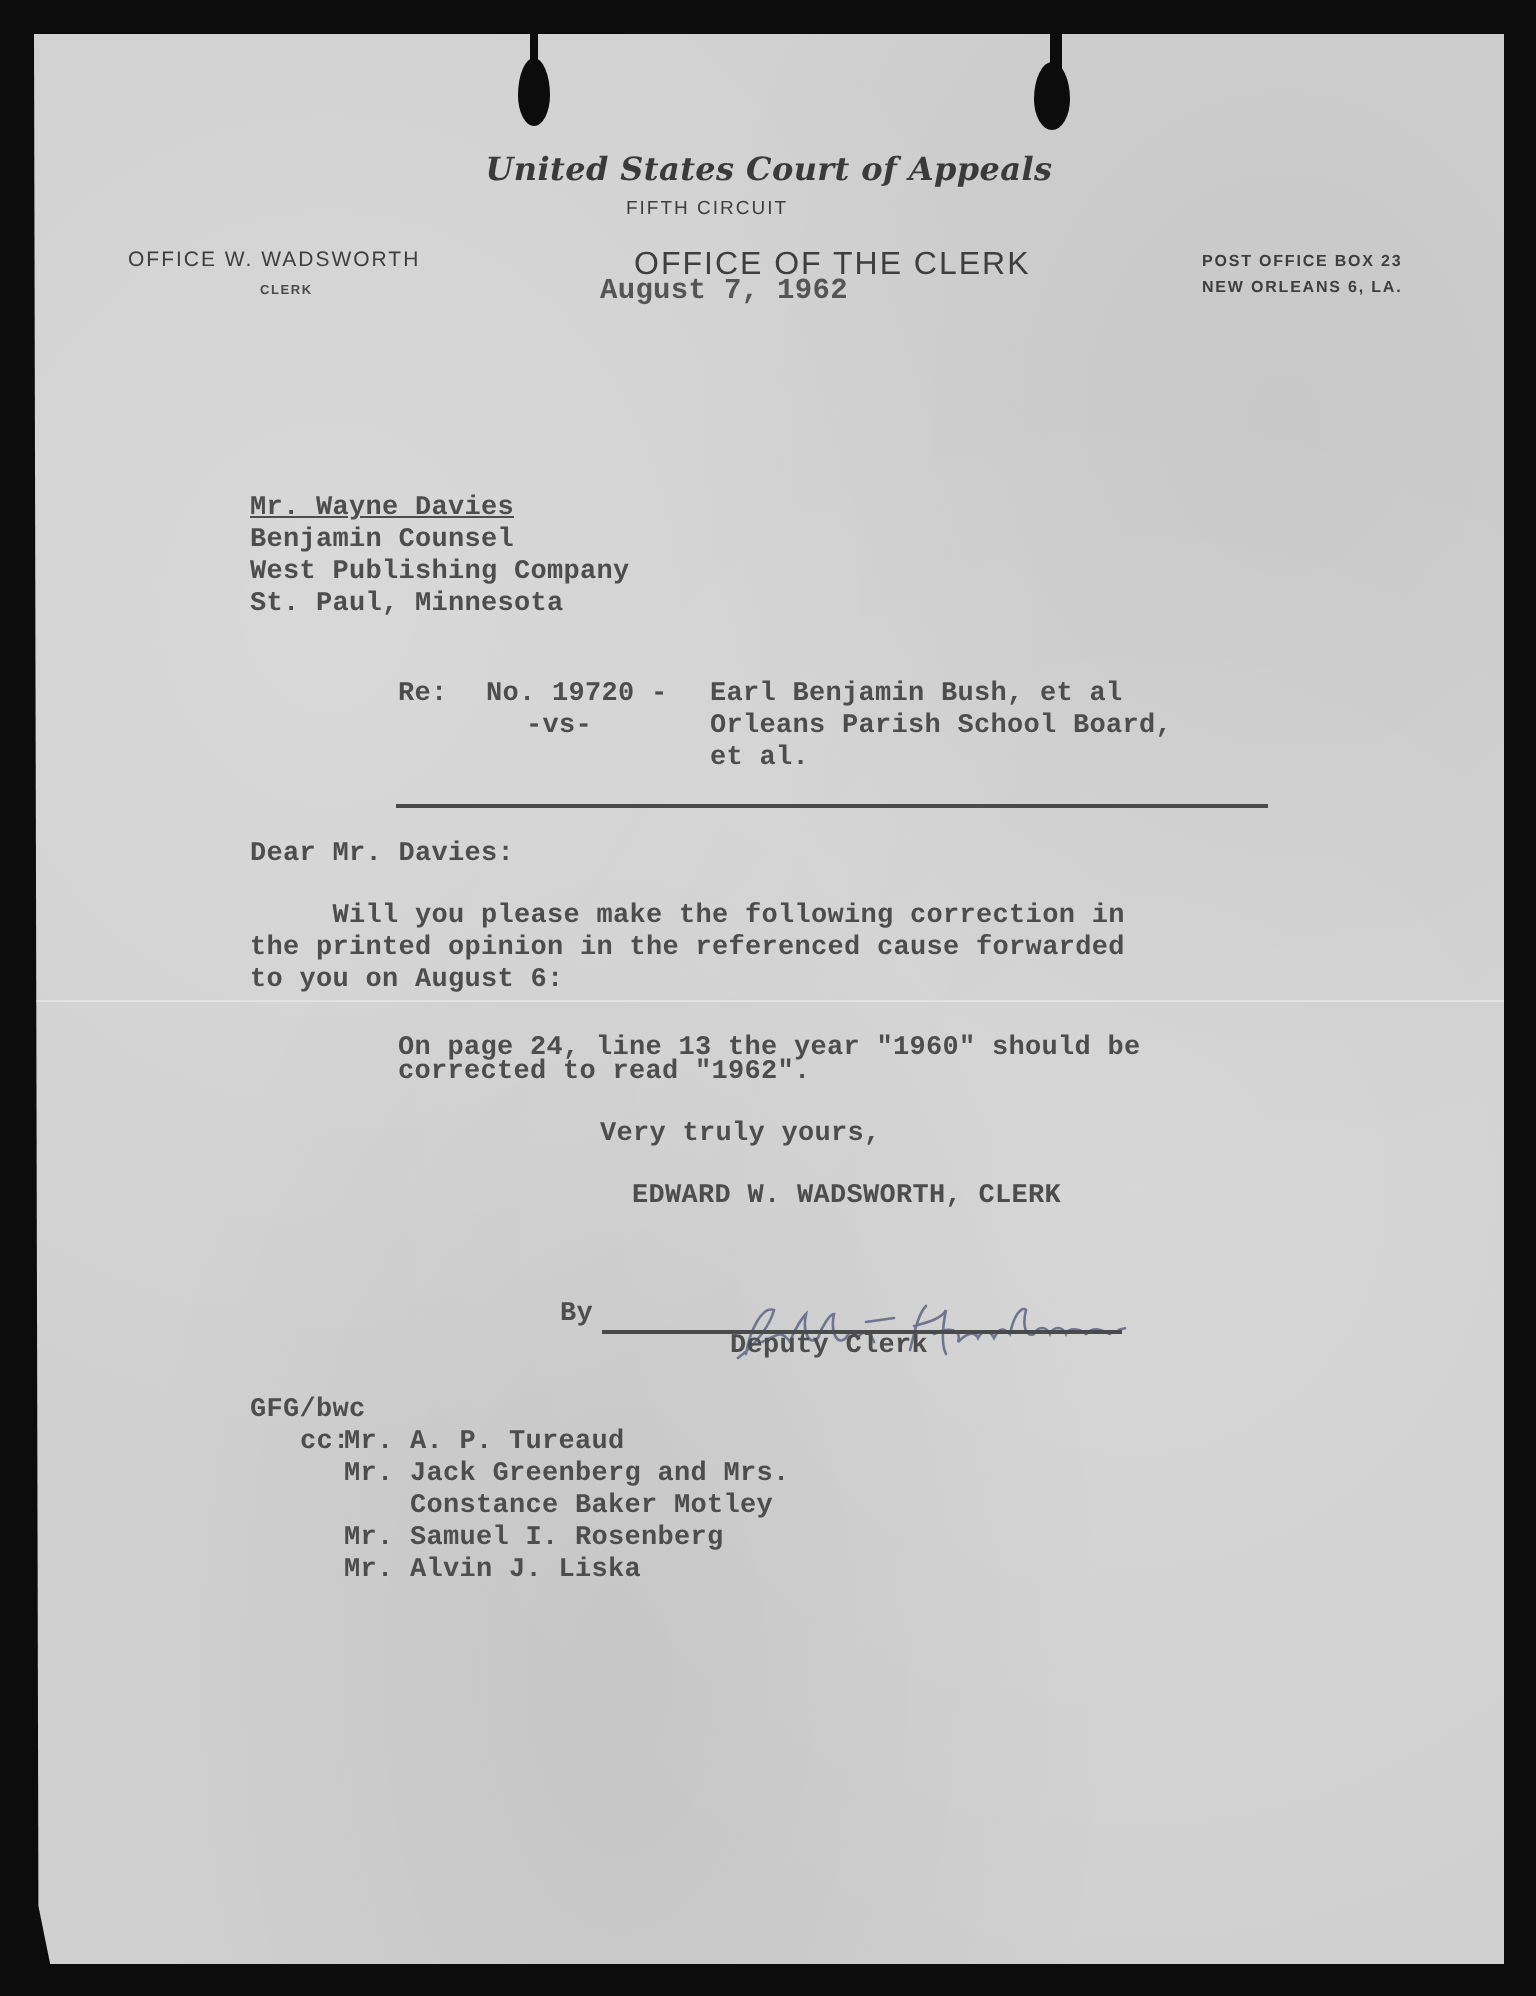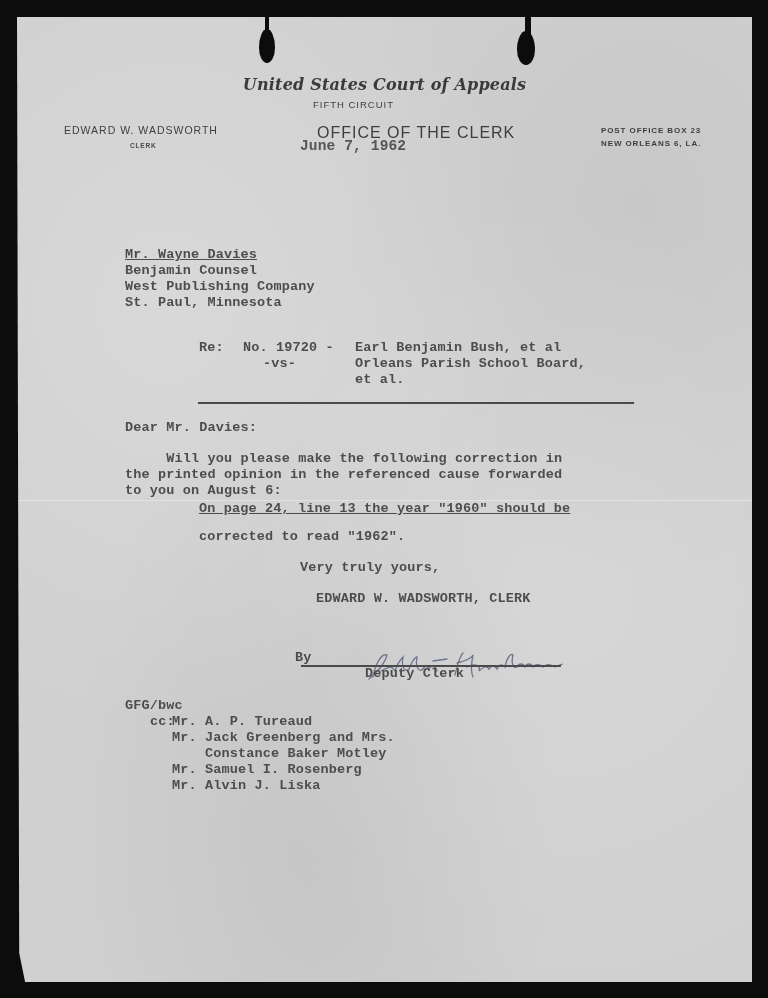--- a/index.html
+++ b/index.html
@@ -42,64 +42,64 @@
   <div class="fold"></div>
 
   <div class="hole-stem" style="left:248px;top:0;width:4px;height:14px;"></div>
   <div class="hole" style="left:242px;top:12px;width:16px;height:34px;"></div>
   <div class="hole-stem" style="left:508px;top:0;width:6px;height:18px;"></div>
   <div class="hole" style="left:500px;top:14px;width:18px;height:34px;"></div>
 
   <div class="abs lh-court">United States Court of Appeals</div>
   <div class="abs lh-caps" style="left:0;width:673px;text-align:center;top:82px;font-size:9.5px;">FIFTH CIRCUIT</div>
 
-  <div class="abs lh-caps" style="left:47px;top:107px;font-size:10.5px;">EDWARD W. WADSWORTH</div>
+  <div class="abs lh-caps" style="left:47px;top:107px;font-size:10.5px;">OFFICE W. WADSWORTH</div>
   <div class="abs lh-small" style="left:113px;top:125px;">CLERK</div>
 
   <div class="abs lh-caps" style="left:300px;top:107px;font-size:16px;">OFFICE OF THE CLERK</div>
 
   <div class="abs lh-caps" style="left:584px;top:109px;font-size:8px;letter-spacing:0.9px;font-weight:bold;">POST OFFICE BOX 23</div>
   <div class="abs lh-caps" style="left:584px;top:122px;font-size:8px;letter-spacing:0.9px;font-weight:bold;">NEW ORLEANS 6, LA.</div>
 
-  <div class="abs type date" style="left:283px;top:122px;">June 7, 1962</div>
+  <div class="abs type date" style="left:283px;top:122px;">August 7, 1962</div>
 
   <div class="abs type" style="left:108px;top:230px;text-decoration:underline;">Mr. Wayne Davies</div>
   <div class="abs type" style="left:108px;top:246px;">Benjamin Counsel</div>
   <div class="abs type" style="left:108px;top:262px;">West Publishing Company</div>
   <div class="abs type" style="left:108px;top:278px;">St. Paul, Minnesota</div>
 
   <div class="abs type" style="left:182px;top:323px;">Re:</div>
   <div class="abs type" style="left:226px;top:323px;">No. 19720 -</div>
   <div class="abs type" style="left:338px;top:323px;">Earl Benjamin Bush, et al</div>
   <div class="abs type" style="left:246px;top:339px;">-vs-</div>
   <div class="abs type" style="left:338px;top:339px;">Orleans Parish School Board,</div>
   <div class="abs type" style="left:338px;top:355px;">et al.</div>
   <div class="rule" style="left:181px;top:385px;width:436px;"></div>
 
   <div class="abs type" style="left:108px;top:403px;">Dear Mr. Davies:</div>
 
   <div class="abs type" style="left:108px;top:450px;">the printed opinion in the referenced cause forwarded</div>
   <div class="abs type" style="left:108px;top:434px;">     Will you please make the following correction in</div>
   <div class="abs type" style="left:108px;top:466px;">to you on August 6:</div>
 
-  <div class="abs type" style="left:182px;top:484px;text-decoration:underline;">On page 24, line 13 the year "1960" should be</div>
+  <div class="abs type" style="left:182px;top:500px;">On page 24, line 13 the year "1960" should be</div>
   <div class="abs type" style="left:182px;top:512px;">corrected to read "1962".</div>
 
   <div class="abs type" style="left:283px;top:543px;">Very truly yours,</div>
   <div class="abs type" style="left:283px;top:574px;padding-left:16px;">EDWARD W. WADSWORTH, CLERK</div>
 
   <div class="abs" style="left:300px;top:610px;width:220px;height:40px;">
     <svg width="220" height="40" viewBox="0 0 220 40">
       <path d="M18 32 C20 20, 26 8, 32 10 C30 18, 22 28, 14 34 M26 26 C34 22, 36 20, 40 26 C42 20, 46 14, 48 12 C46 22, 50 28, 54 24 C56 18, 60 12, 62 12 C60 22, 64 28, 68 24 C70 20, 72 20, 74 24 C76 20, 80 20, 82 26 M78 16 L92 14" fill="none" stroke="#6f7590" stroke-width="1.3" stroke-linecap="round"></path>
       <path d="M100 30 C102 22, 104 12, 108 8 M102 18 C110 16, 116 14, 118 10 C116 20, 116 28, 118 32 M112 22 C120 18, 126 20, 124 26 C128 22, 132 20, 134 24 C136 20, 140 20, 142 24 C144 20, 146 18, 150 22 C152 12, 156 8, 158 10 C156 18, 158 24, 162 22 C164 18, 168 18, 170 22 C172 18, 176 18, 178 22 C180 18, 186 20, 188 22 C192 18, 196 20, 200 22" fill="none" stroke="#6f7590" stroke-width="1.3" stroke-linecap="round"></path>
       <path d="M204 20 L208 19" fill="none" stroke="#6f7590" stroke-width="1.2"></path>
     </svg>
   </div>
 
-  <div class="abs type" style="left:278px;top:633px;text-align:right;">By</div>
+  <div class="abs type" style="left:263px;top:633px;text-align:right;">By</div>
   <div class="rule" style="left:284px;top:648px;width:260px;"></div>
   <div class="abs type" style="left:348px;top:649px;">Deputy Clerk</div>
 
   <div class="abs type" style="left:108px;top:681px;">GFG/bwc</div>
   <div class="abs type" style="left:110px;top:697px;margin-left:23px;">cc:</div>
   <div class="abs type" style="left:155px;top:697px;">Mr. A. P. Tureaud</div>
   <div class="abs type" style="left:155px;top:713px;">Mr. Jack Greenberg and Mrs.</div>
   <div class="abs type" style="left:155px;top:729px;">    Constance Baker Motley</div>
   <div class="abs type" style="left:155px;top:745px;">Mr. Samuel I. Rosenberg</div>
   <div class="abs type" style="left:155px;top:761px;">Mr. Alvin J. Liska</div>

